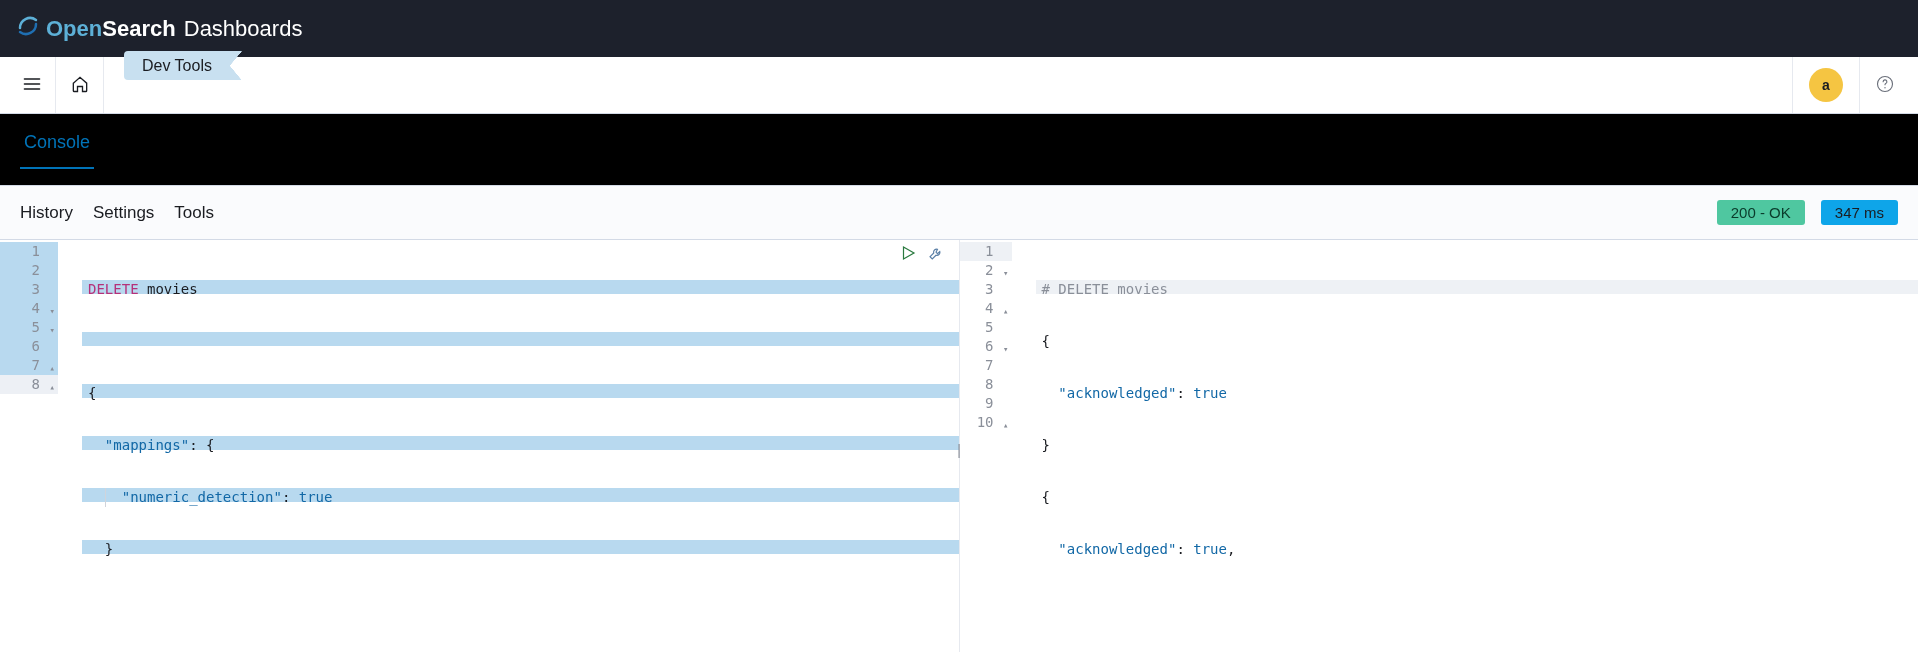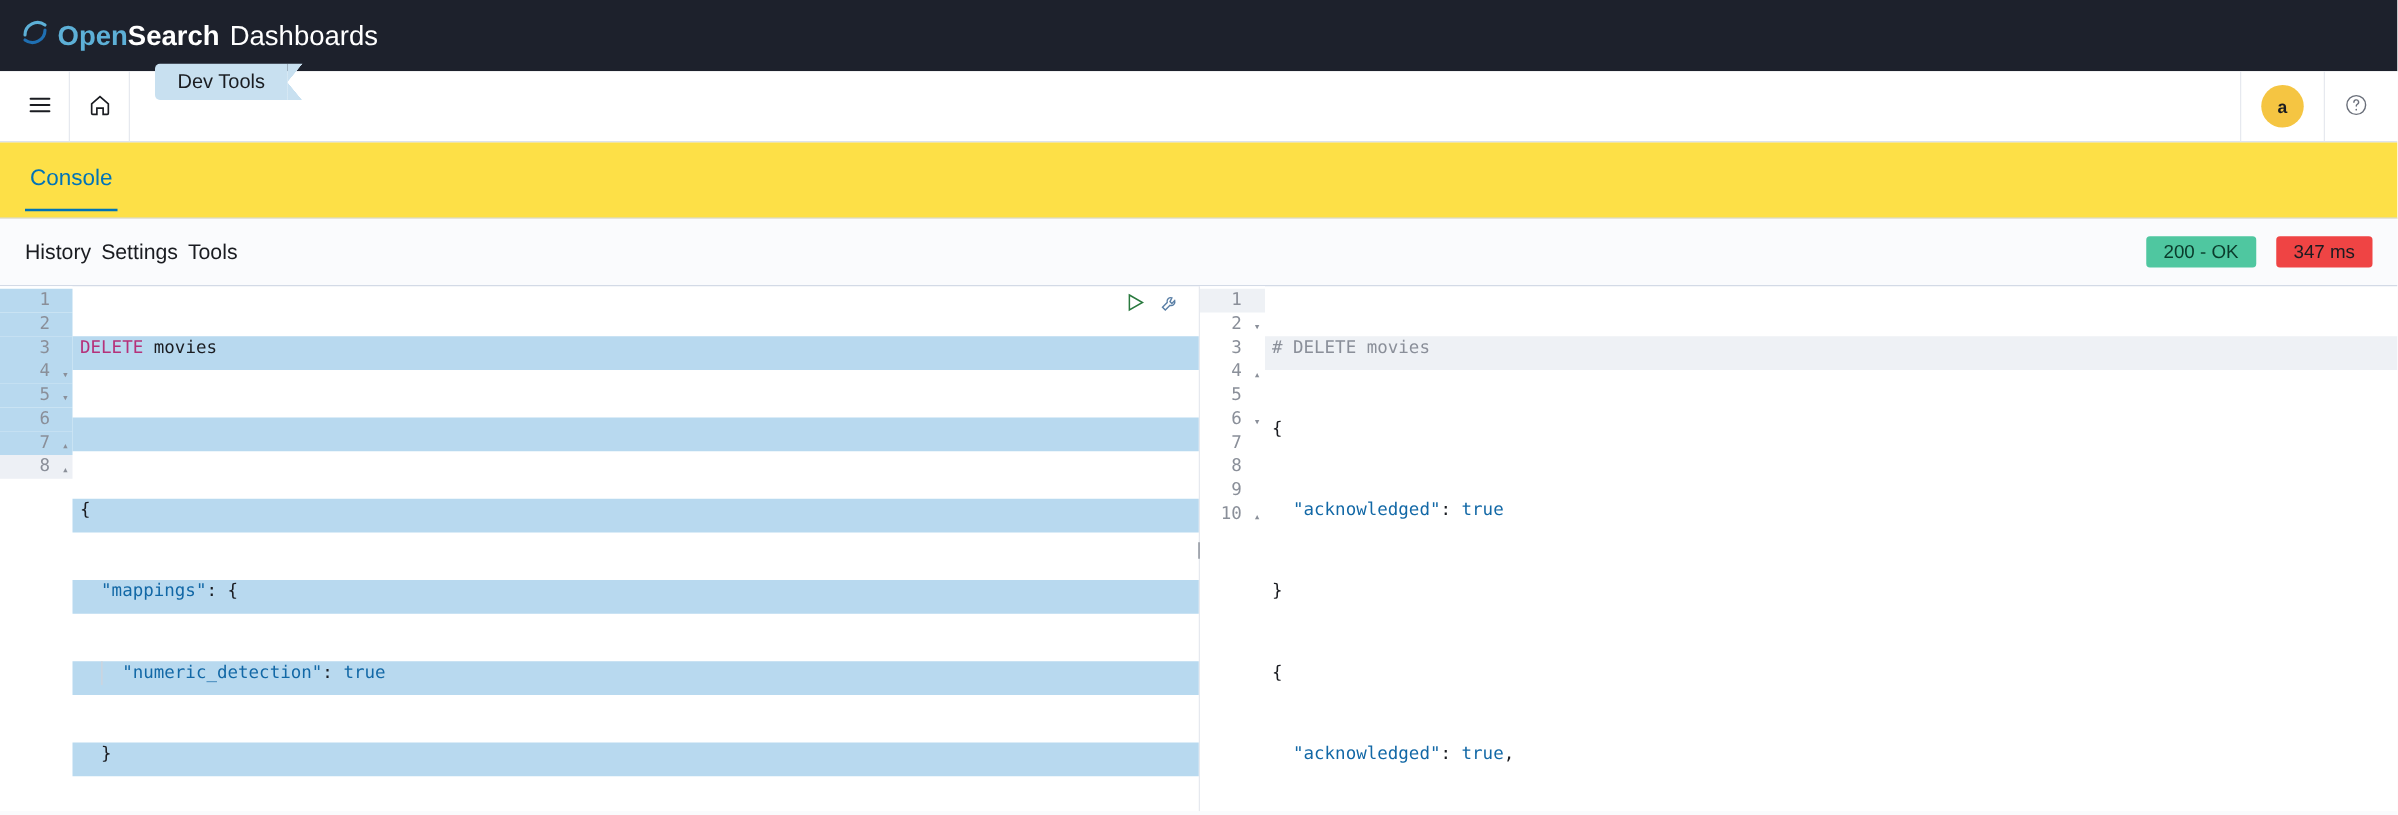--- a/index.html
+++ b/index.html
@@ -20,41 +20,41 @@
   .nav-btn svg { width: 20px; height: 20px; }
   .crumb-wrap { padding-left: 20px; }
   .crumb { background: #c8e0f0; color: #1a1c21; padding: 6px 18px; border-radius: 4px 0 0 4px; font-size: 16px; position:relative; }
   .crumb::after { content:""; position:absolute; right:-12px; top:0; bottom:0; width:12px; background: linear-gradient(to bottom right, #c8e0f0 49%, transparent 51%) top/100% 50% no-repeat, linear-gradient(to top right, #c8e0f0 49%, transparent 51%) bottom/100% 50% no-repeat; }
   .nav-right { margin-left:auto; display:flex; align-items:center; height:100%; }
   .avatar-box { border-left: 1px solid #e6e9ef; height:100%; display:flex; align-items:center; padding: 0 16px; }
   .avatar { width: 34px; height:34px; border-radius:50%; background:#f5c542; display:flex; align-items:center; justify-content:center; font-weight:600; color:#1a1c21; }
   .help-box { border-left: 1px solid #e6e9ef; height:100%; display:flex; align-items:center; padding: 0 16px; cursor:pointer; }
 
   
-  .tabs-row { padding: 10px 20px 5px 20px; border-bottom: 1px solid #d3dae6; background:#fde047; }
+  .tabs-row { padding: 10px 20px 16px 20px; border-bottom: 1px solid #d3dae6; background:#000000; }
   .tab { display:inline-block; padding: 8px 4px 14px 4px; font-size: 18px; color: #0073b8; border-bottom: 2px solid #0073b8; cursor:pointer; }
 
   
   .toolbar { display:flex; align-items:center; padding: 14px 20px; background:#fafbfd; }
-  .toolbar-links { display:flex; gap: 8px; font-size: 17px; }
+  .toolbar-links { display:flex; gap: 20px; font-size: 17px; }
   .toolbar-links span { cursor:pointer; color:#1a1c21; }
   .toolbar-right { margin-left:auto; display:flex; gap:16px; align-items:center; }
   .badge { padding: 4px 14px; font-size: 15px; border-radius:3px; font-weight:500; }
   .badge-ok { background:#4fc7a0; color:#0a3b2b; }
-  .badge-time { background:#ef4444; color:#1a1c21; }
+  .badge-time { background:#0ea5e9; color:#1a1c21; }
 
   
   .editor-area { display:flex; position:relative; background:#fff; border-top:1px solid #d3dae6; }
   .pane { flex:1; min-height: 420px; position:relative; }
   .pane-left { border-right: 1px solid #e6e9ef; }
   .gutter { position:absolute; left:0; top:0; bottom:0; width:58px; background:#fff; text-align:right; color:#8a8f99; font-family: "Menlo","Consolas",monospace; font-size:14px; line-height:19px; padding-top:2px; }
   .gutter div { padding-right: 18px; position:relative; }
   .fold { position:absolute; right:3px; top:3px; font-size:9px; color:#8a8f99; }
   .code { position:absolute; left:58px; right:0; top:0; bottom:0; font-family:"Menlo","Consolas",monospace; font-size:14px; line-height:19px; padding-top:2px; white-space:pre; }
-  .code .row { padding-left: 6px; height:27px; }
+  .code .row { padding-left: 6px; height:14px;margin-left:24px; }
   .hl-sel { background:#b8d9ef; }
   .hl-line { background:#edf0f5; }
   .hl-comment-bg { background:#eef1f5; }
   .tk-method { color:#b5317a; }
   .tk-method-put { color:#2a7a3f; }
   .tk-ident { color:#1a1c21; }
   .tk-key { color:#1268a6; }
   .tk-bool { color:#1268a6; }
   .tk-comment { color:#8a8f99; }
   .tk-punc { color:#1a1c21; }

